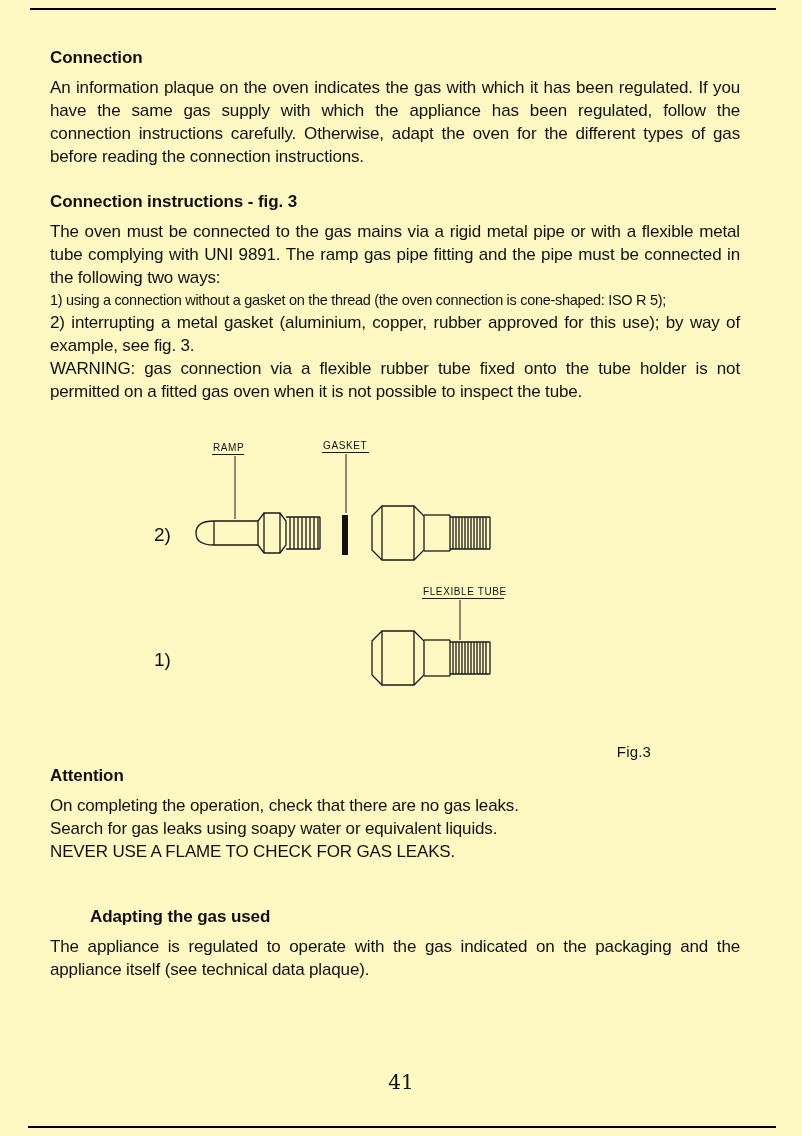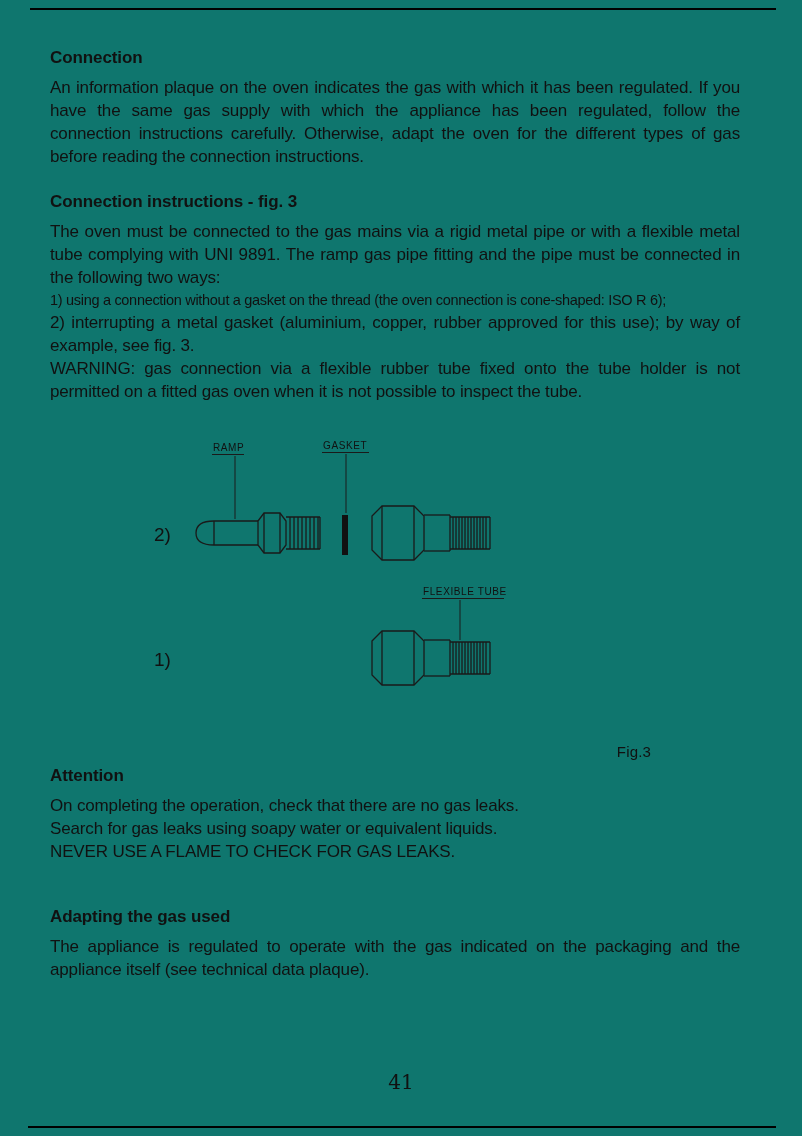--- a/index.html
+++ b/index.html
@@ -1,20 +1,20 @@
 <!DOCTYPE html>
 <html><head>
 <meta charset="utf-8">
 <style>
   html, body { margin: 0; padding: 0; background: #e8e8e8; }
   .page {
     position: relative;
     width: 802px;
     height: 1136px;
-    background: #0f766e;
+    background: #fef9c3;
     color: #111;
     font-family: "Liberation Sans", sans-serif;
     overflow: hidden;
     margin: 0 auto;
   }
   .rule {
     position: absolute;
     height: 2px;
     background: #000;
   }
@@ -61,21 +61,21 @@
   }
   svg .small-label { font-size: 10px; letter-spacing: 0.6px; }
   svg .num-label { font-size: 19px; }
   .fig-caption {
     margin: 42px 0 6px 478px;
     font-size: 15px;
     letter-spacing: 0.2px;
     text-align: center;
   }
   .plain-line { text-align: left; }
-  h2.gap-large { margin-top: 44px; }
+  h2.gap-large { margin-top: 44px; margin-left: 40px; }
   .page-number {
     position: absolute;
     top: 1070px;
     left: 0;
     width: 100%;
     text-align: center;
     font-family: "DejaVu Serif", serif;
     font-size: 20px;
   }
 </style>
@@ -85,21 +85,21 @@
 <div class="page">
   <div class="rule top-rule"></div>
 
   <div class="content">
 
     <h2>Connection</h2>
     <p>An information plaque on the oven indicates the gas with which it has been regulated. If you have the same gas supply with which the appliance has been regulated, follow the connection instructions carefully. Otherwise, adapt the oven for the different types of gas before reading the connection instructions.</p>
 
     <h2 class="gap">Connection instructions - fig. 3</h2>
     <p>The oven must be connected to the gas mains via a rigid metal pipe or with a flexible metal tube complying with UNI 9891. The ramp gas pipe fitting and the pipe must be connected in the following two ways:</p>
-    <p class="condensed">1) using a connection without a gasket on the thread (the oven connection is cone-shaped: ISO R 6);</p>
+    <p class="condensed">1) using a connection without a gasket on the thread (the oven connection is cone-shaped: ISO R 5);</p>
     <p>2) interrupting a metal gasket (aluminium, copper, rubber approved for this use); by way of example, see fig. 3.</p>
     <p class="warning">WARNING: gas connection via a flexible rubber tube fixed onto the tube holder is not permitted on a fitted gas oven when it is not possible to inspect the tube.</p>
 
     <div class="figure-wrap">
       <svg width="420" height="270" viewBox="0 0 420 270">
         <defs>
           <g id="fitting" stroke="#1a1a1a" fill="none" stroke-width="1.3">
             <polygon points="0,10 10,0 42,0 52,10 52,44 42,54 10,54 0,44"></polygon>
             <line x1="10" y1="0" x2="10" y2="54"></line>
             <line x1="42" y1="0" x2="42" y2="54"></line>

